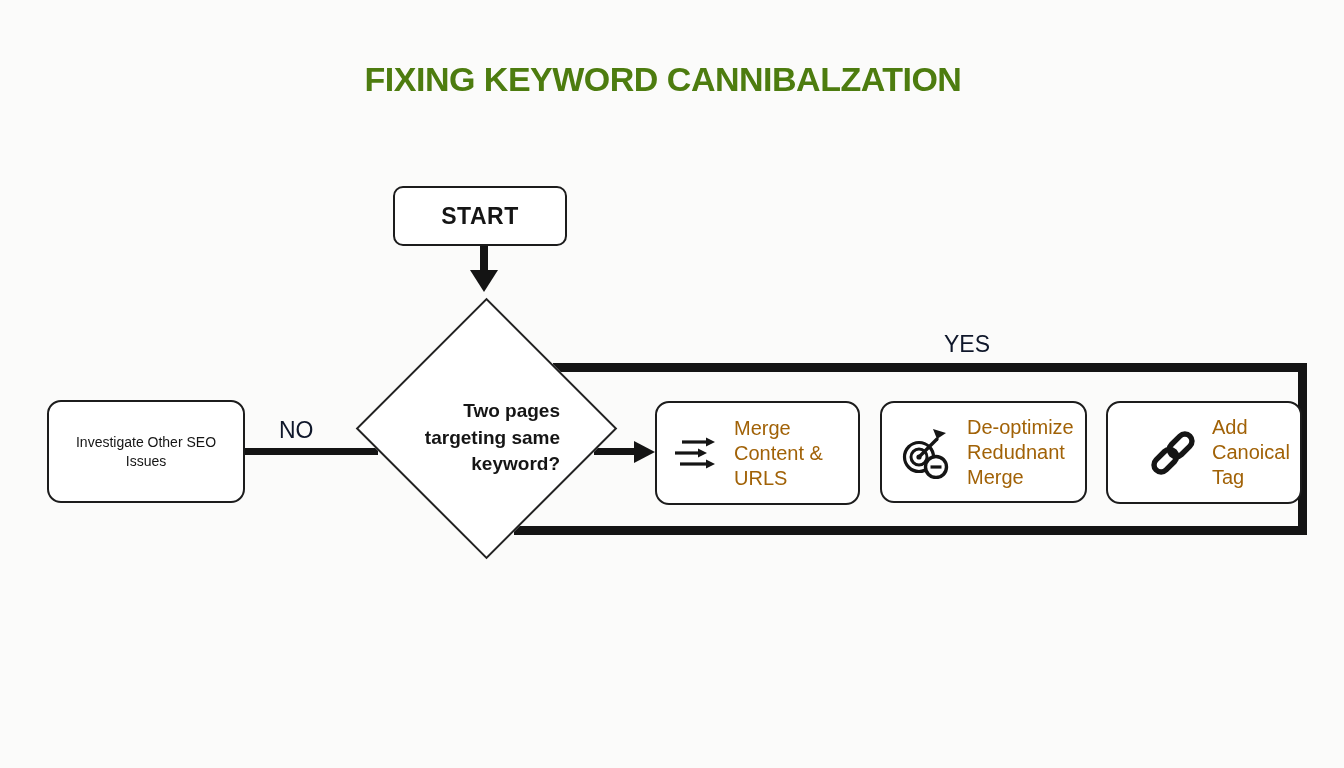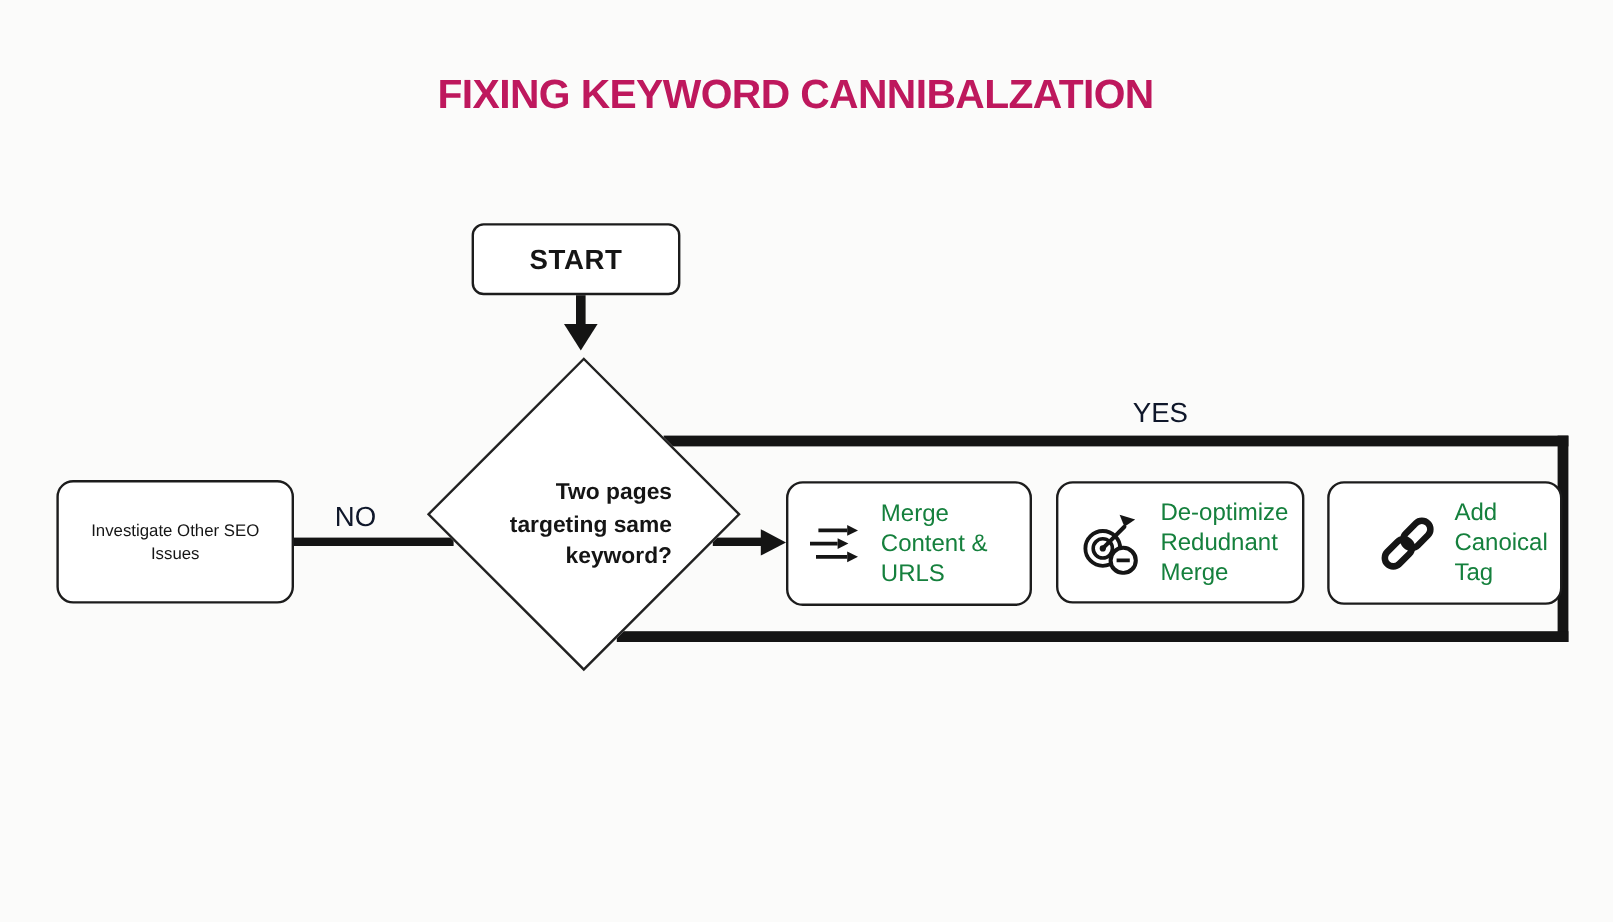--- a/index.html
+++ b/index.html
@@ -8,21 +8,21 @@
     font-family: "Liberation Sans", sans-serif;
     background: #fbfbfa;
     color: #151515;
     overflow: hidden;
   }
   #stage { position: relative; width: 1344px; height: 768px; background: #fbfbfa; }
 
   .title {
     position: absolute; left: 0; top: 60px; width: 1326px;
     text-align: center; font-size: 34px; font-weight: bold;
-    letter-spacing: -0.5px; color: #be185d;
+    letter-spacing: -0.5px; color: #4d7c0f;
   }
 
   .node {
     position: absolute; background: #ffffff; border: 2.5px solid #1c1c1c;
     display: flex; align-items: center; justify-content: center;
   }
   .start-box {
     left: 393px; top: 186px; width: 174px; height: 60px;
     border-radius: 10px; font-size: 23px; font-weight: bold; letter-spacing: 0.5px;
     z-index: 3;
@@ -30,21 +30,21 @@
   }
   .invest-box {
     left: 47px; top: 400px; width: 198px; height: 103px;
     border-width: 2px; border-radius: 14px; font-size: 14px; text-align: center;
     line-height: 1.35; z-index: 3; padding: 0 12px;
   }
   .action-box {
     border-width: 2.5px; border-radius: 14px; z-index: 3;
     justify-content: flex-start; padding-left: 17px; gap: 14px;
   }
-  .action-box .label { font-size: 20px; line-height: 1.25; color: #15803d; }
+  .action-box .label { font-size: 20px; line-height: 1.25; color: #a16207; }
   .box-merge   { left: 655px;  top: 401px; width: 205px; height: 104px; }
   .box-deopt   { left: 880px;  top: 401px; width: 207px; height: 102px; }
   .box-canon   { left: 1106px; top: 401px; width: 196px; height: 103px; padding-left: 40px; }
   .box-merge .label { width: 152px; }
   .box-deopt .label { width: 145px; }
   .box-canon .label { width: 112px; }
 
   .diamond-shape {
     position: absolute; left: 393.5px; top: 335.5px; width: 185px; height: 185px;
     background: #ffffff; border: 2px solid #222222;

